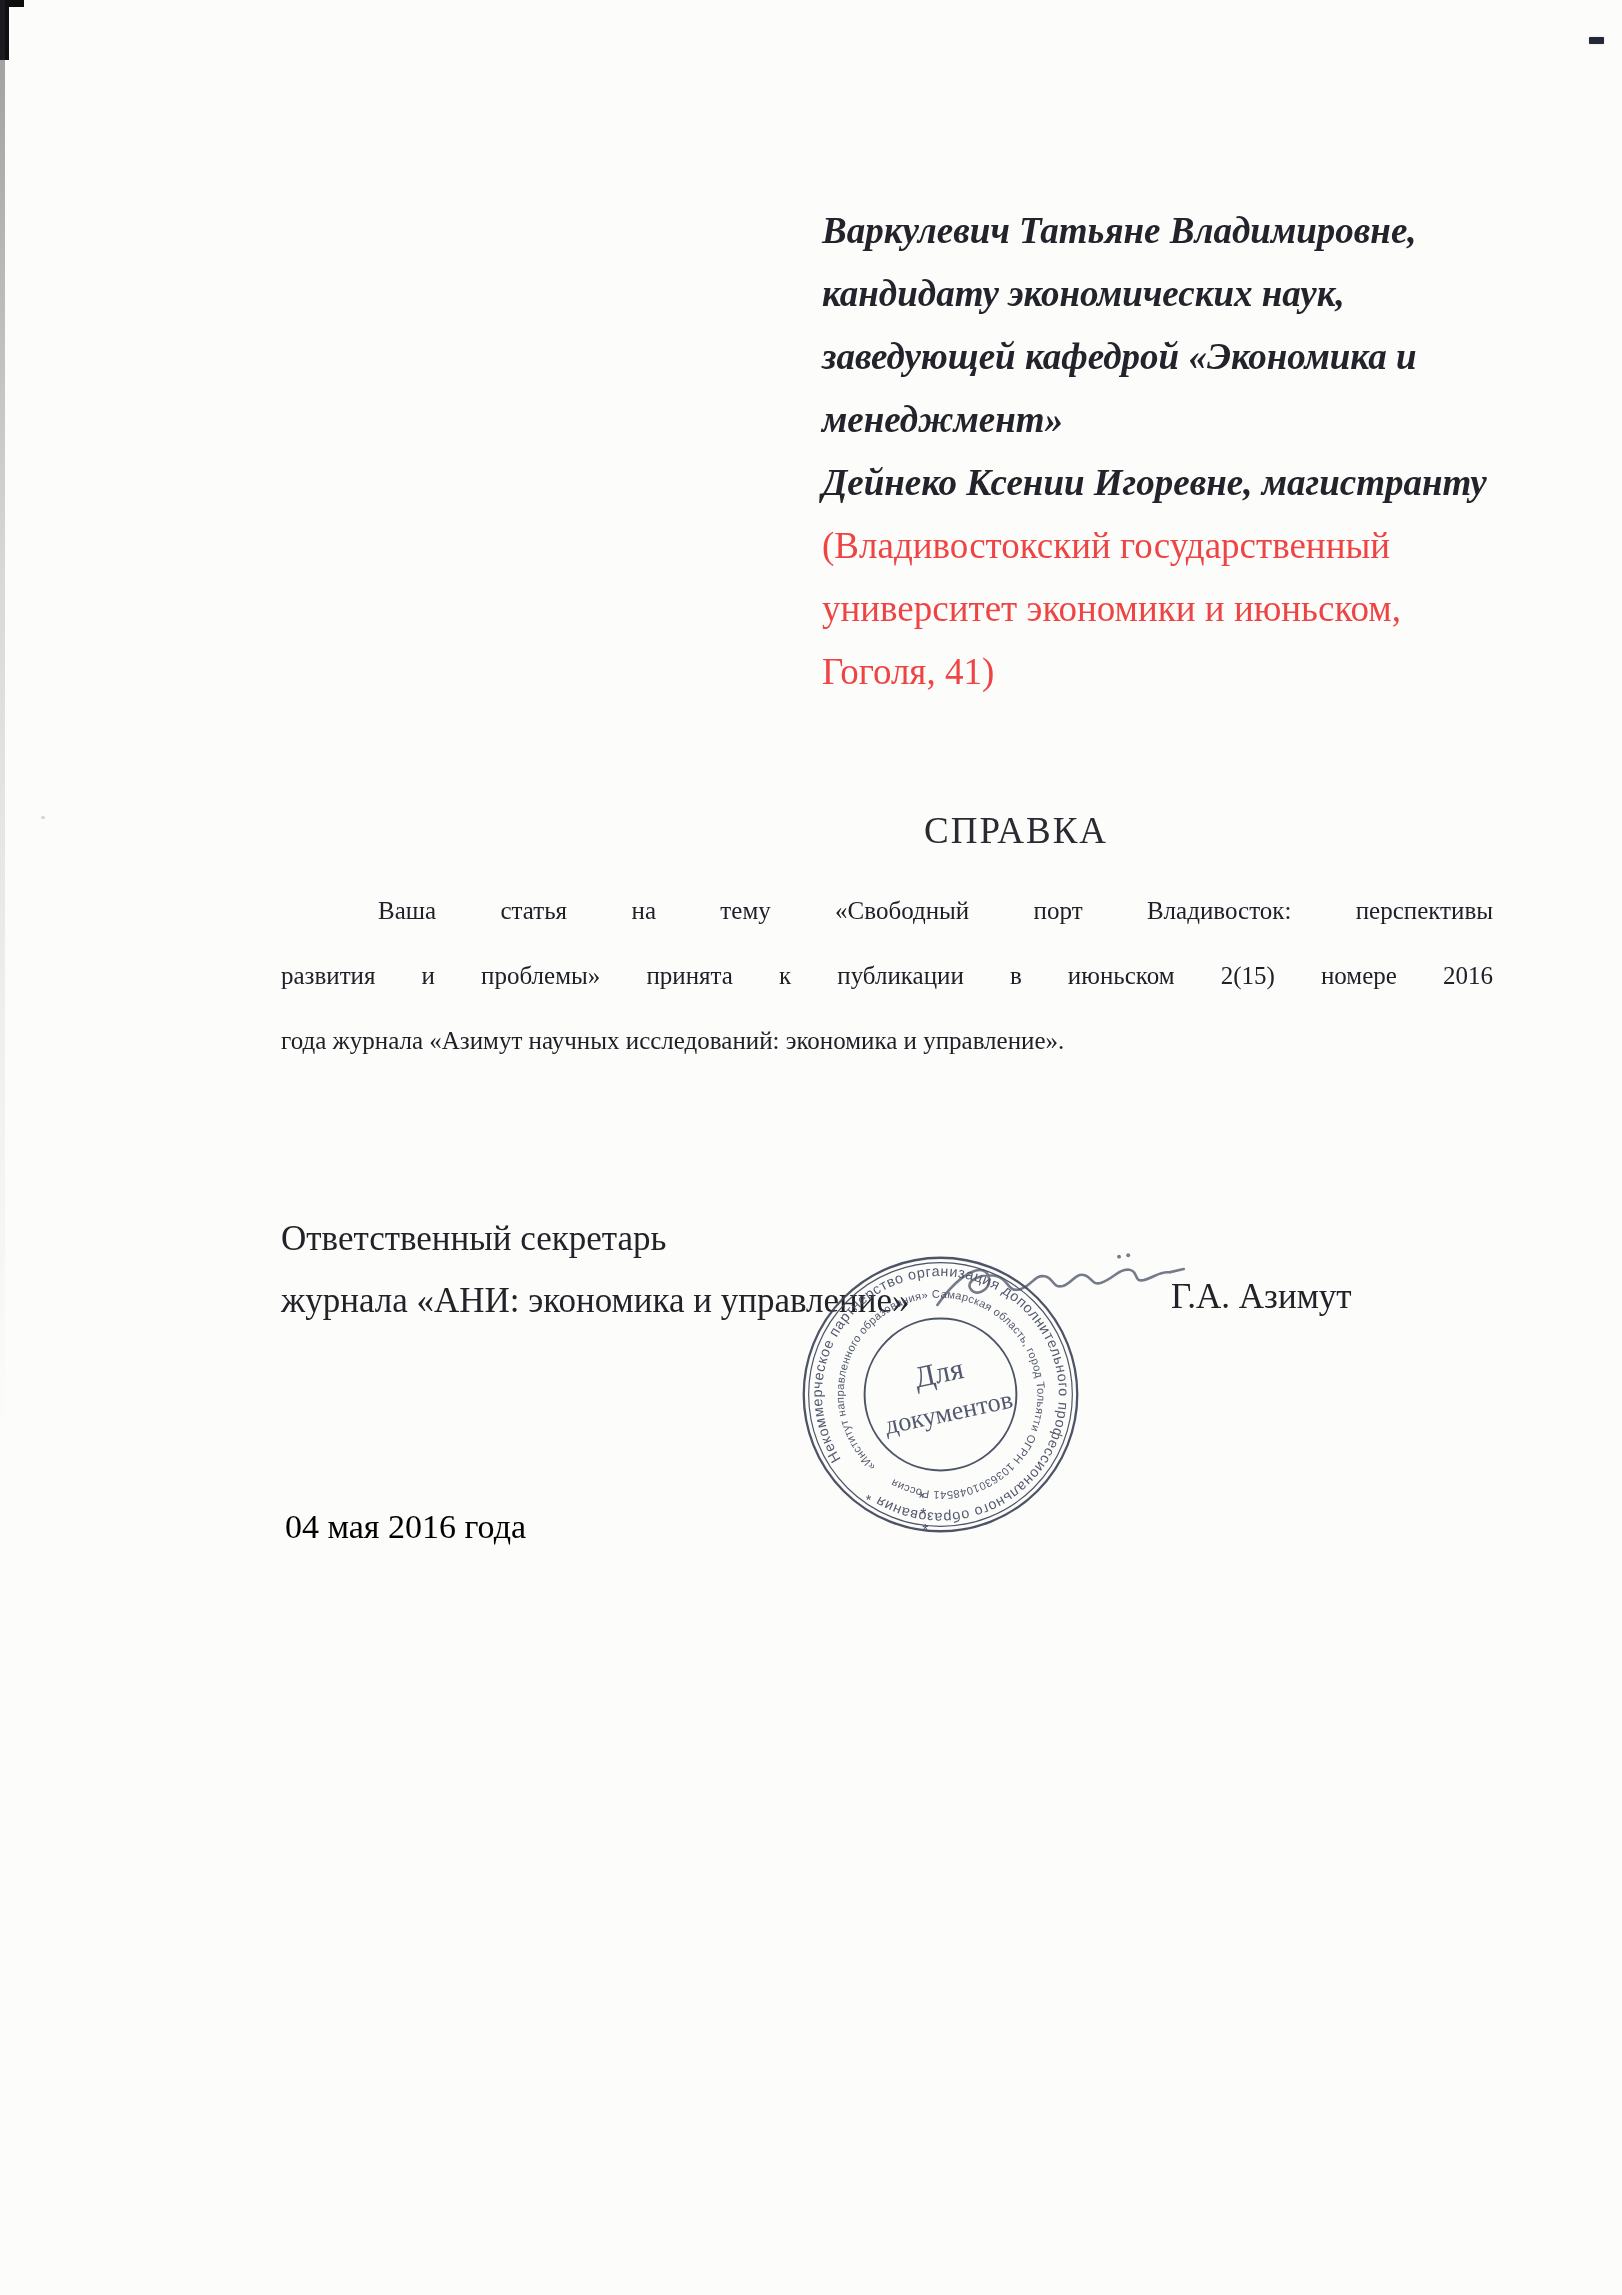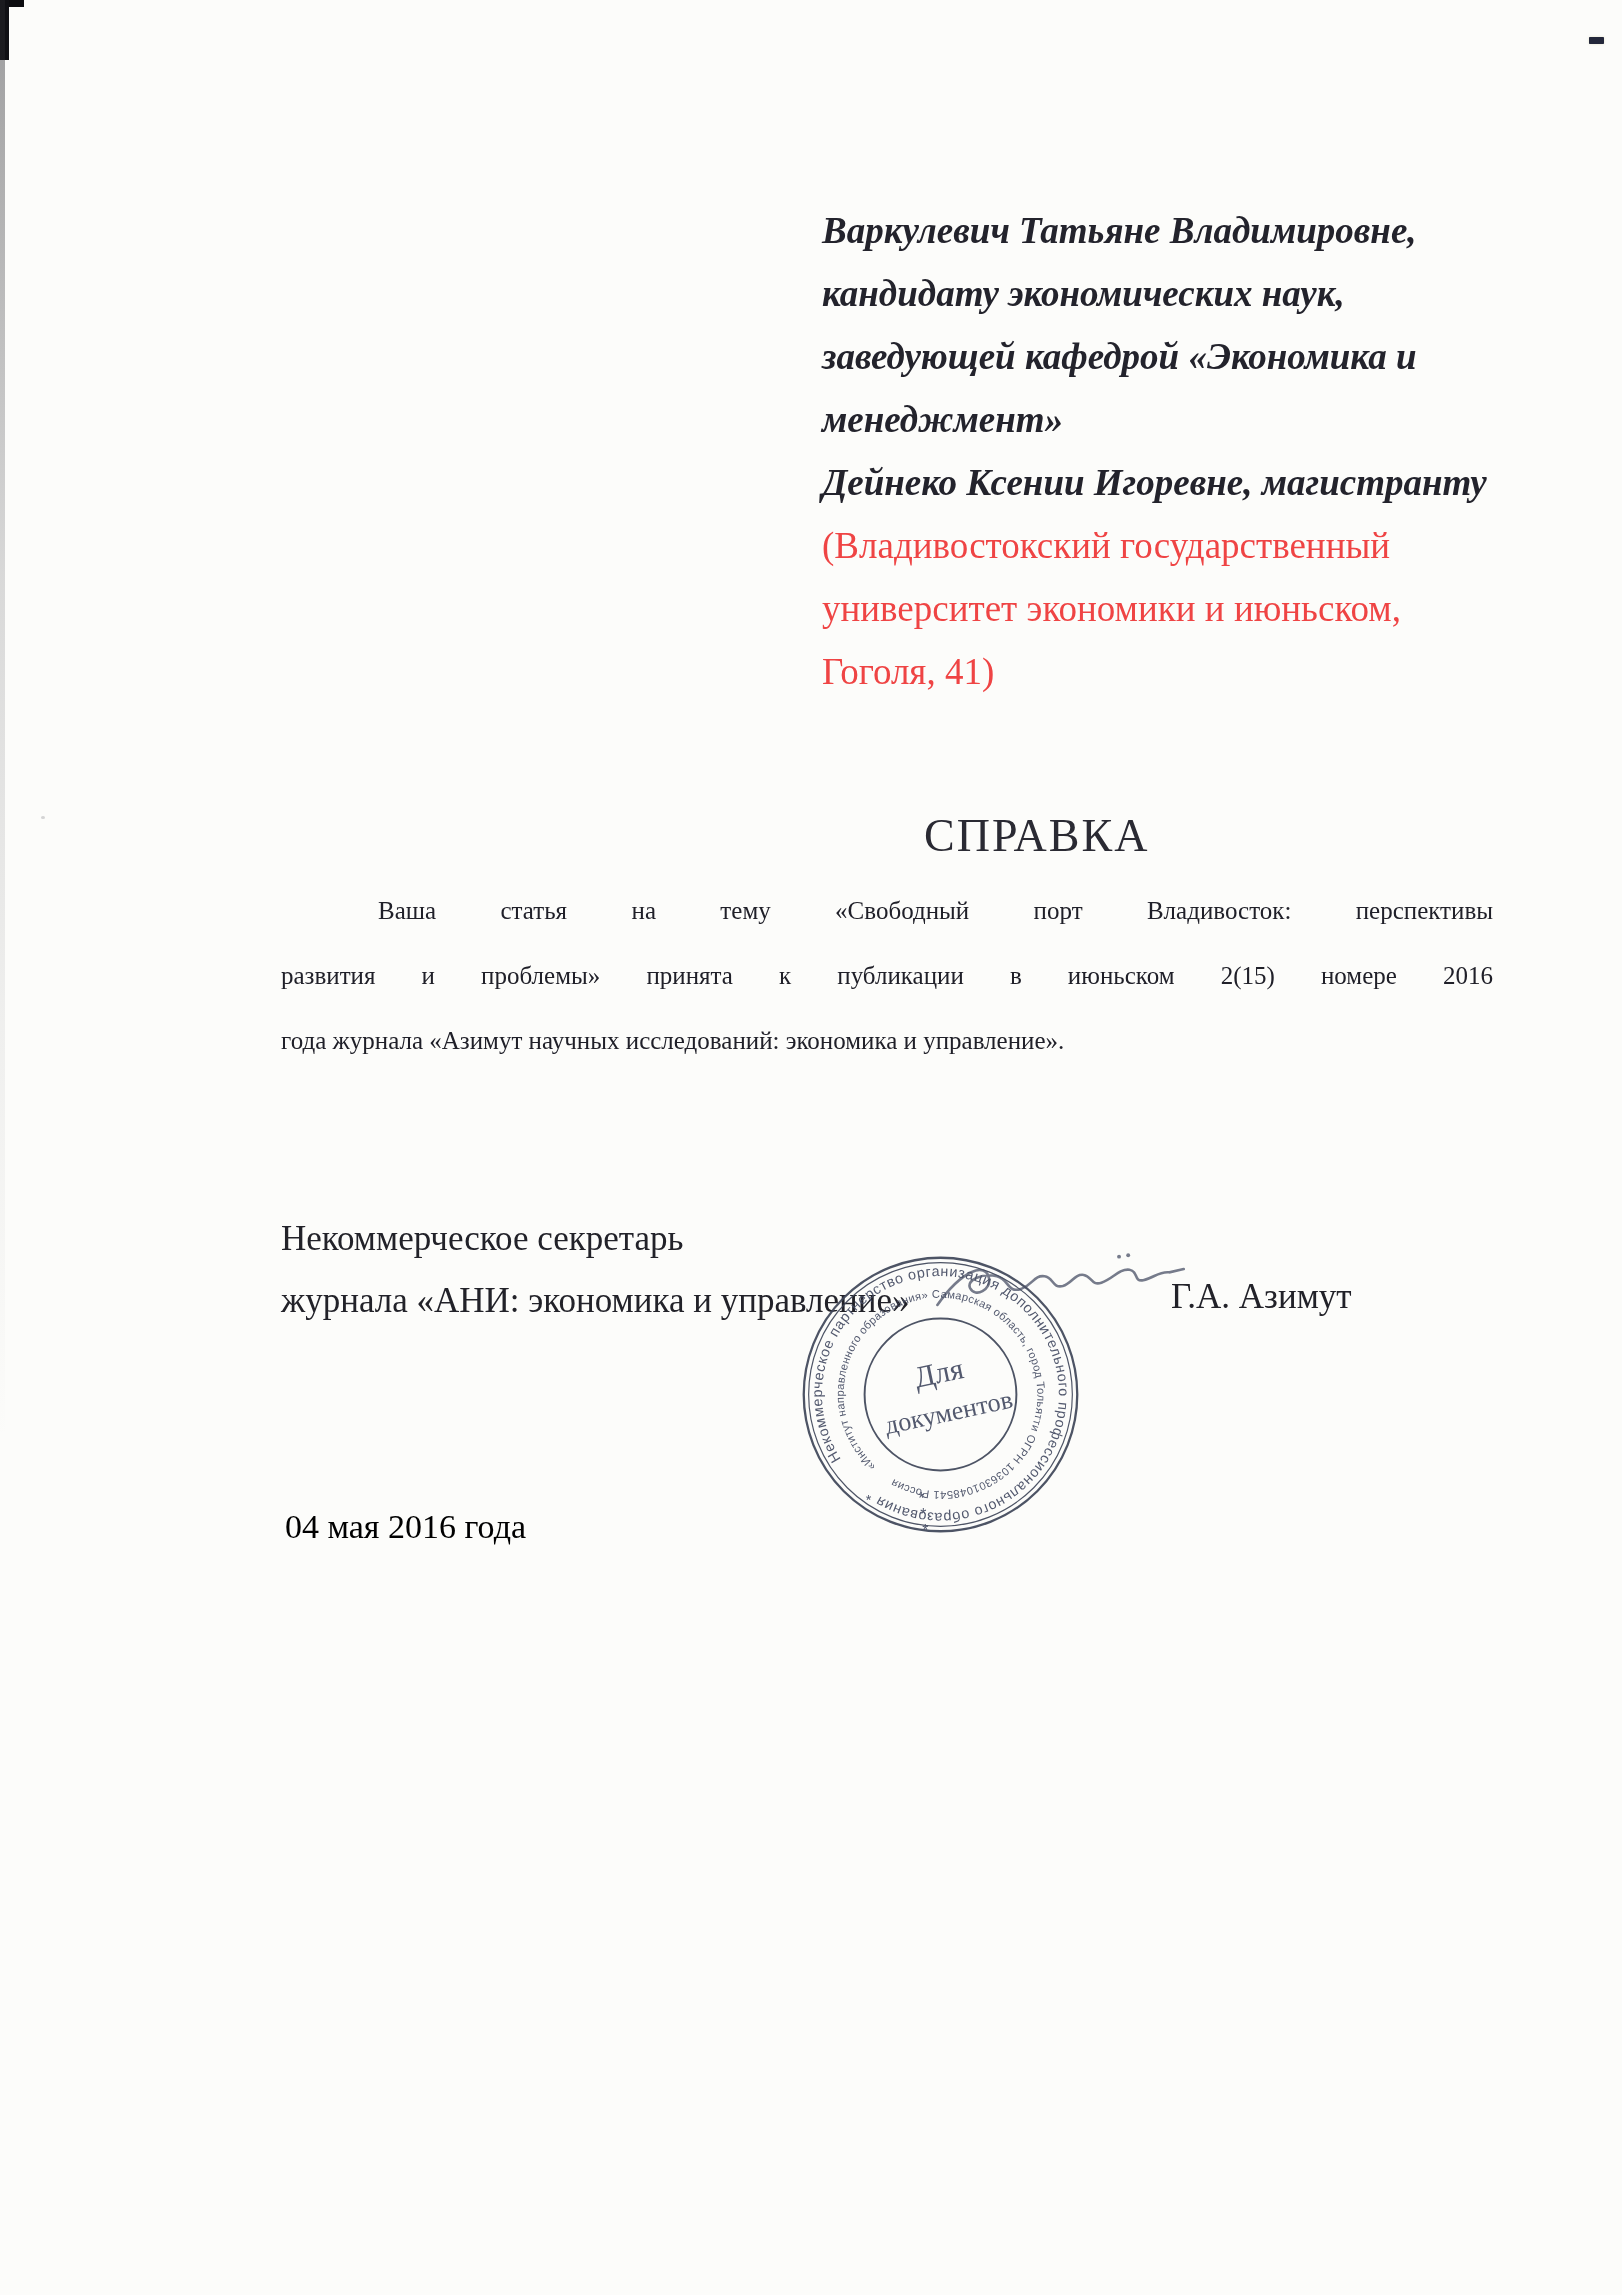--- a/index.html
+++ b/index.html
@@ -16,21 +16,21 @@
   .left-strip{left:0;top:0;width:5.2px;height:1440px;
     background:linear-gradient(to bottom,rgba(40,40,44,.45),rgba(90,90,95,.22) 40%,rgba(120,120,125,.10) 70%,rgba(255,255,255,0));}
   .tr-dash{left:1589px;top:37px;width:15px;height:6.5px;background:#23273a;border-radius:0.7px;box-shadow:0 0 2.6px rgba(160,150,60,.25);}
   .speck{width:3.9px;height:3.3px;border-radius:50%;background:#8a8a90;opacity:.35;}
   
   .address{left:822px;top:199px;width:733px;}
   .addr-line{line-height:63px;font-size:37px;white-space:nowrap;}
   .addr-line.bi{font-style:italic;font-weight:bold;color:#23232c;}
   .addr-line.rg{color:#ef4444;}
   
-  .doc-title{left:924px;top:809px;font-size:46px;letter-spacing:2px;color:#2a2a33;}
+  .doc-title{left:924px;top:809px;font-size:37px;letter-spacing:2px;color:#2a2a33;}
   
   .body-par{left:281px;top:878px;width:1212px;}
   .b-line{font-size:25px;line-height:65px;color:#202029;white-space:normal;}
   .b-line.just{text-align:justify;text-align-last:justify;}
   .b-line.first{text-indent:97px;}
   
   .sig-role1{left:281px;top:1219px;font-size:35px;color:#222229;}
   .sig-role2{left:281px;top:1281px;font-size:35px;color:#222229;}
   .sig-name{left:1171px;top:1277px;font-size:35px;color:#222229;}
   .doc-date{left:285px;top:1508px;font-size:34px;color:#000000;}
@@ -69,21 +69,21 @@
 </div>
 
 <div class="abs doc-title">СПРАВКА</div>
 
 <div class="abs body-par">
   <div class="b-line just first">Ваша статья на тему «Свободный порт Владивосток: перспективы</div>
   <div class="b-line just">развития и проблемы» принята к публикации в июньском 2(15) номере 2016</div>
   <div class="b-line">года журнала «Азимут научных исследований: экономика и управление».</div>
 </div>
 
-<div class="abs sig-role1">Некоммерческое секретарь</div>
+<div class="abs sig-role1">Ответственный секретарь</div>
 <div class="abs sig-role2">журнала «АНИ: экономика и управление»</div>
 <div class="abs sig-name">Г.А. Азимут</div>
 
 <div class="abs doc-date">04 мая 2016 года</div>
 
 <svg class="abs stamp" viewBox="0 0 460 460" xmlns="http://www.w3.org/2000/svg">
   <defs>
     <path id="arc-outer" d="M 78.2 328.6 A 181 181 0 1 1 381.8 131.4 A 181 181 0 1 1 78.2 328.6"></path>
     <path id="arc-inner" d="M 131.6 339.2 A 147 147 0 1 1 328.4 120.8 A 147 147 0 1 1 131.6 339.2"></path>
   </defs>

